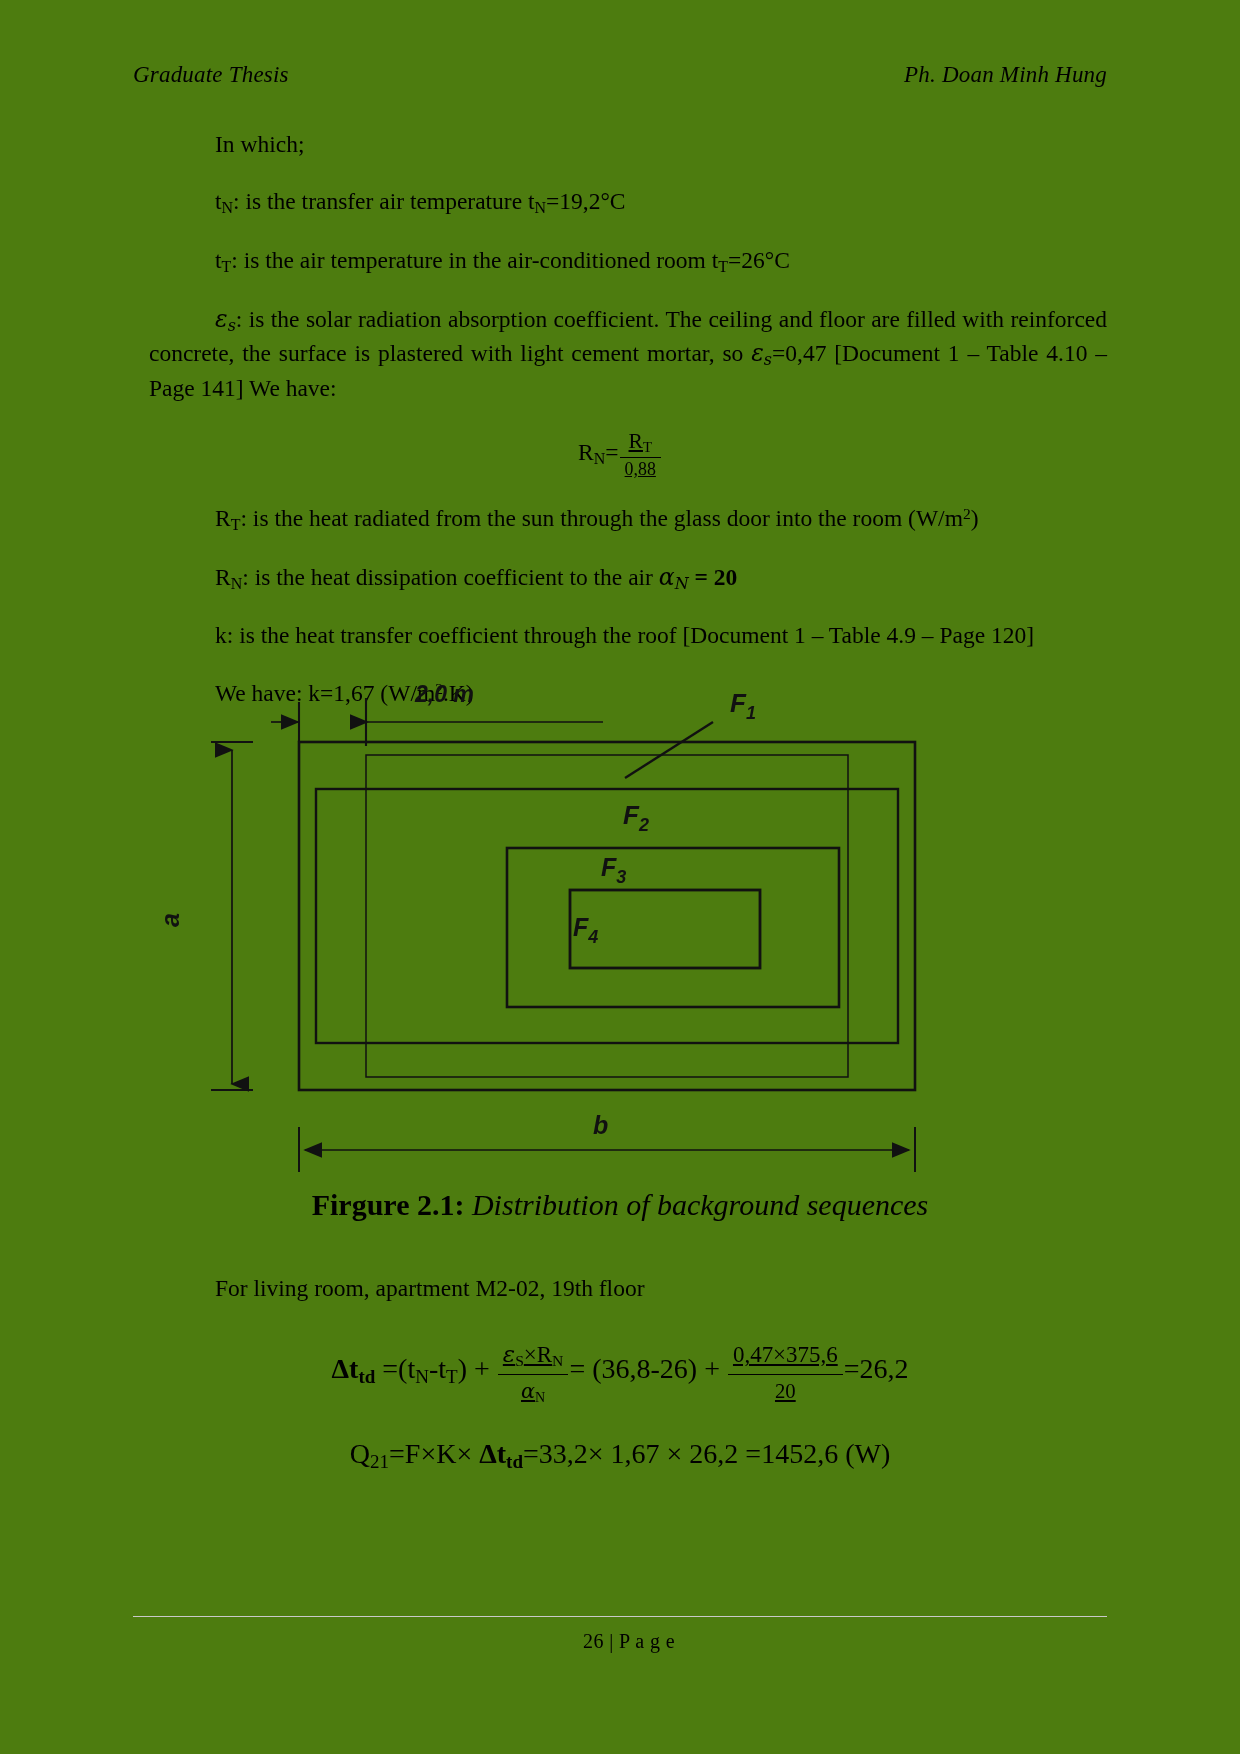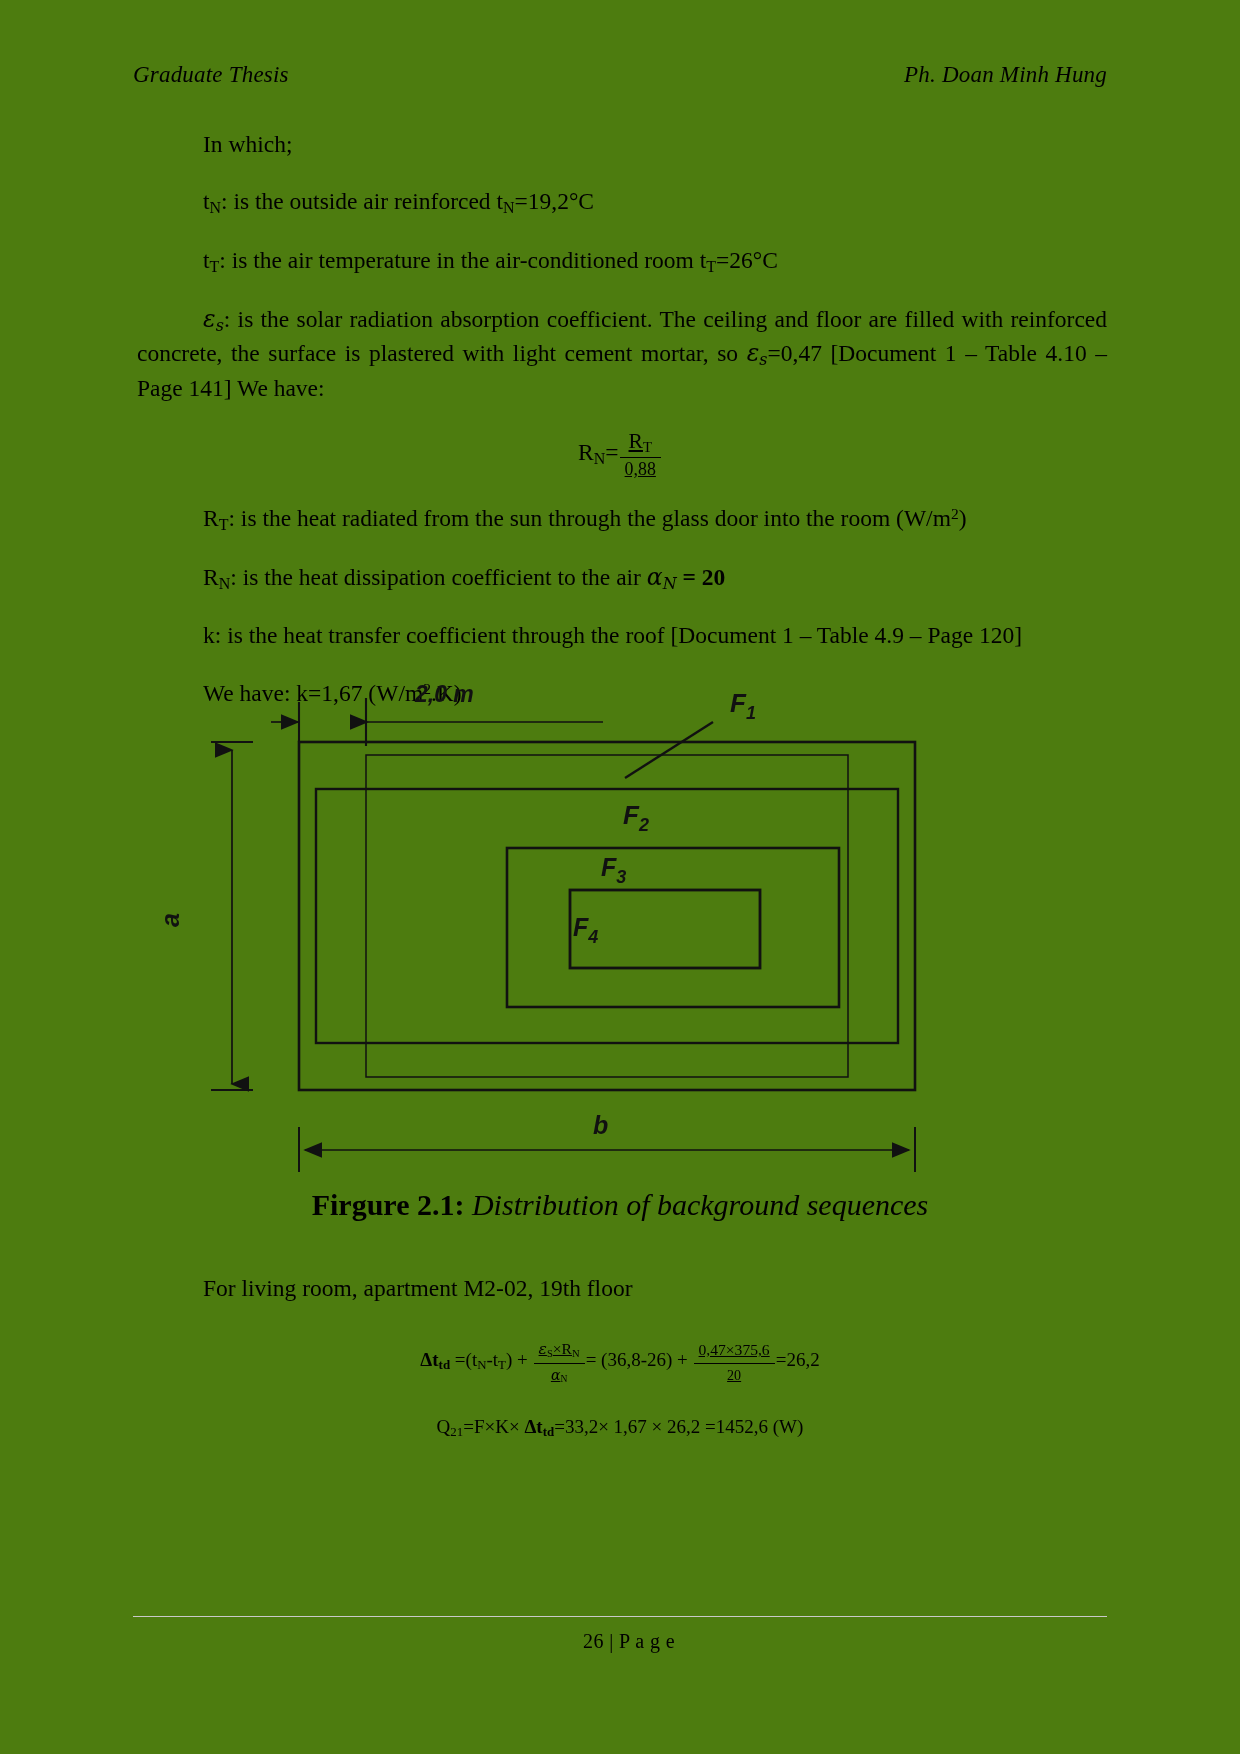--- a/index.html
+++ b/index.html
@@ -35,21 +35,21 @@
   .header .h-right { text-align: right; }
 
   
   .body-area {
     position: absolute;
     left: 133px;
     top: 128px;
     width: 974px;
   }
   p.para {
-    margin: 0 0 24px 4px;
+    margin: 0 0 24px 16px;
     font-size: 23.5px;
     line-height: 1.42;
     text-align: justify;
     text-indent: 66px;
   }
   sub { font-size: 0.68em; vertical-align: -0.25em; }
   sup { font-size: 0.66em; vertical-align: 0.48em; }
   .gk { font-family: "DejaVu Serif", serif; font-style: italic; }
 
   
@@ -103,21 +103,21 @@
   
   .lower-area {
     position: absolute;
     left: 133px;
     top: 1272px;
     width: 974px;
   }
   .eq-center {
     margin: 32px 0 0 0;
     text-align: center;
-    font-size: 19px;
+    font-size: 28px;
     line-height: 1.5;
   }
   .eq-center.eq2 { margin-top: 26px; }
   .bold { font-weight: bold; }
 
   
   .footer-rule {
     position: absolute;
     left: 133px;
     top: 1616px;
@@ -145,21 +145,21 @@
     <span class="h-right">Ph. Doan Minh Hung</span>
   </div>
 
   <div class="body-area">
 
     <p class="para">
       <span>In which;</span>
     </p>
 
     <p class="para">
-      <span>t</span><sub>N</sub><span>: is the outside air reinforced t</span><sub>N</sub><span>=19,2°C</span>
+      <span>t</span><sub>N</sub><span>: is the transfer air temperature t</span><sub>N</sub><span>=19,2°C</span>
     </p>
 
     <p class="para">
       <span>t</span><sub>T</sub><span>: is the air temperature in the air-conditioned room t</span><sub>T</sub><span>=26°C</span>
     </p>
 
     <p class="para">
       <span class="gk">ε</span><sub class="gk">s</sub><span>: is the solar radiation absorption coefficient. The ceiling and floor are filled with reinforced concrete, the surface is plastered with light cement mortar, so </span><span class="gk">ε</span><sub class="gk">s</sub><span>=0,47 [Document 1 – Table 4.10 –Page 141] We have:</span>
     </p>
 

